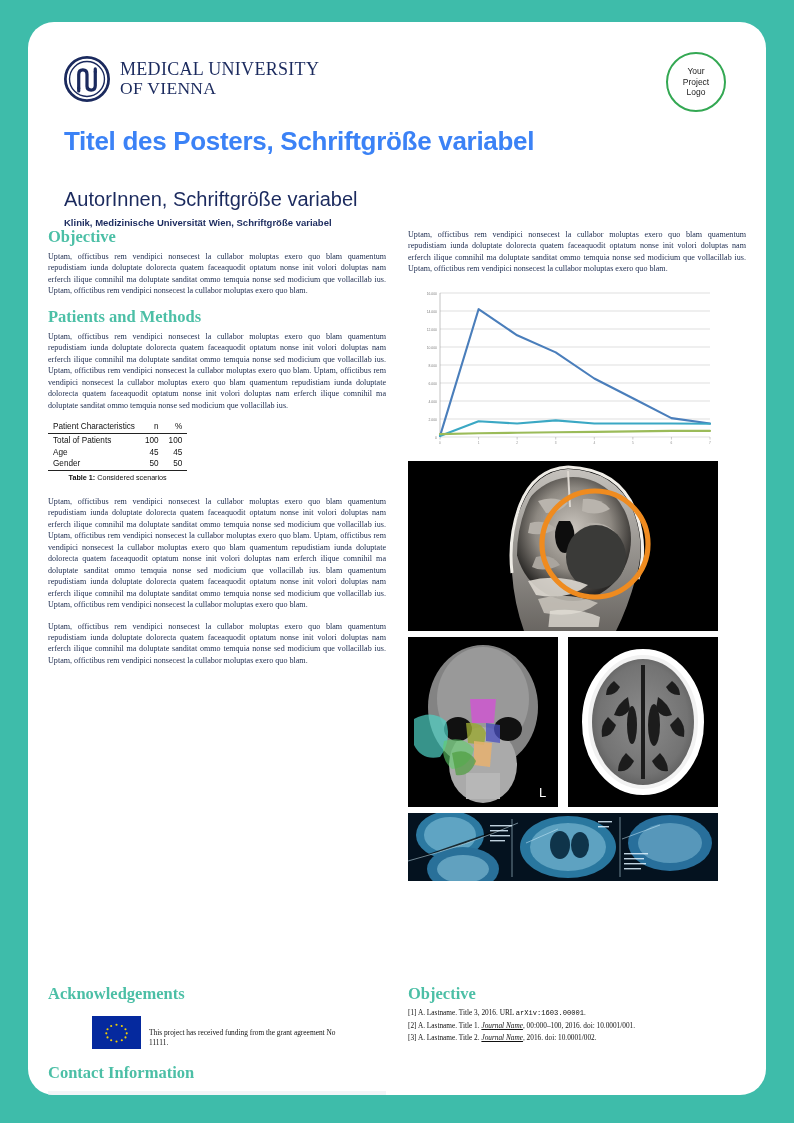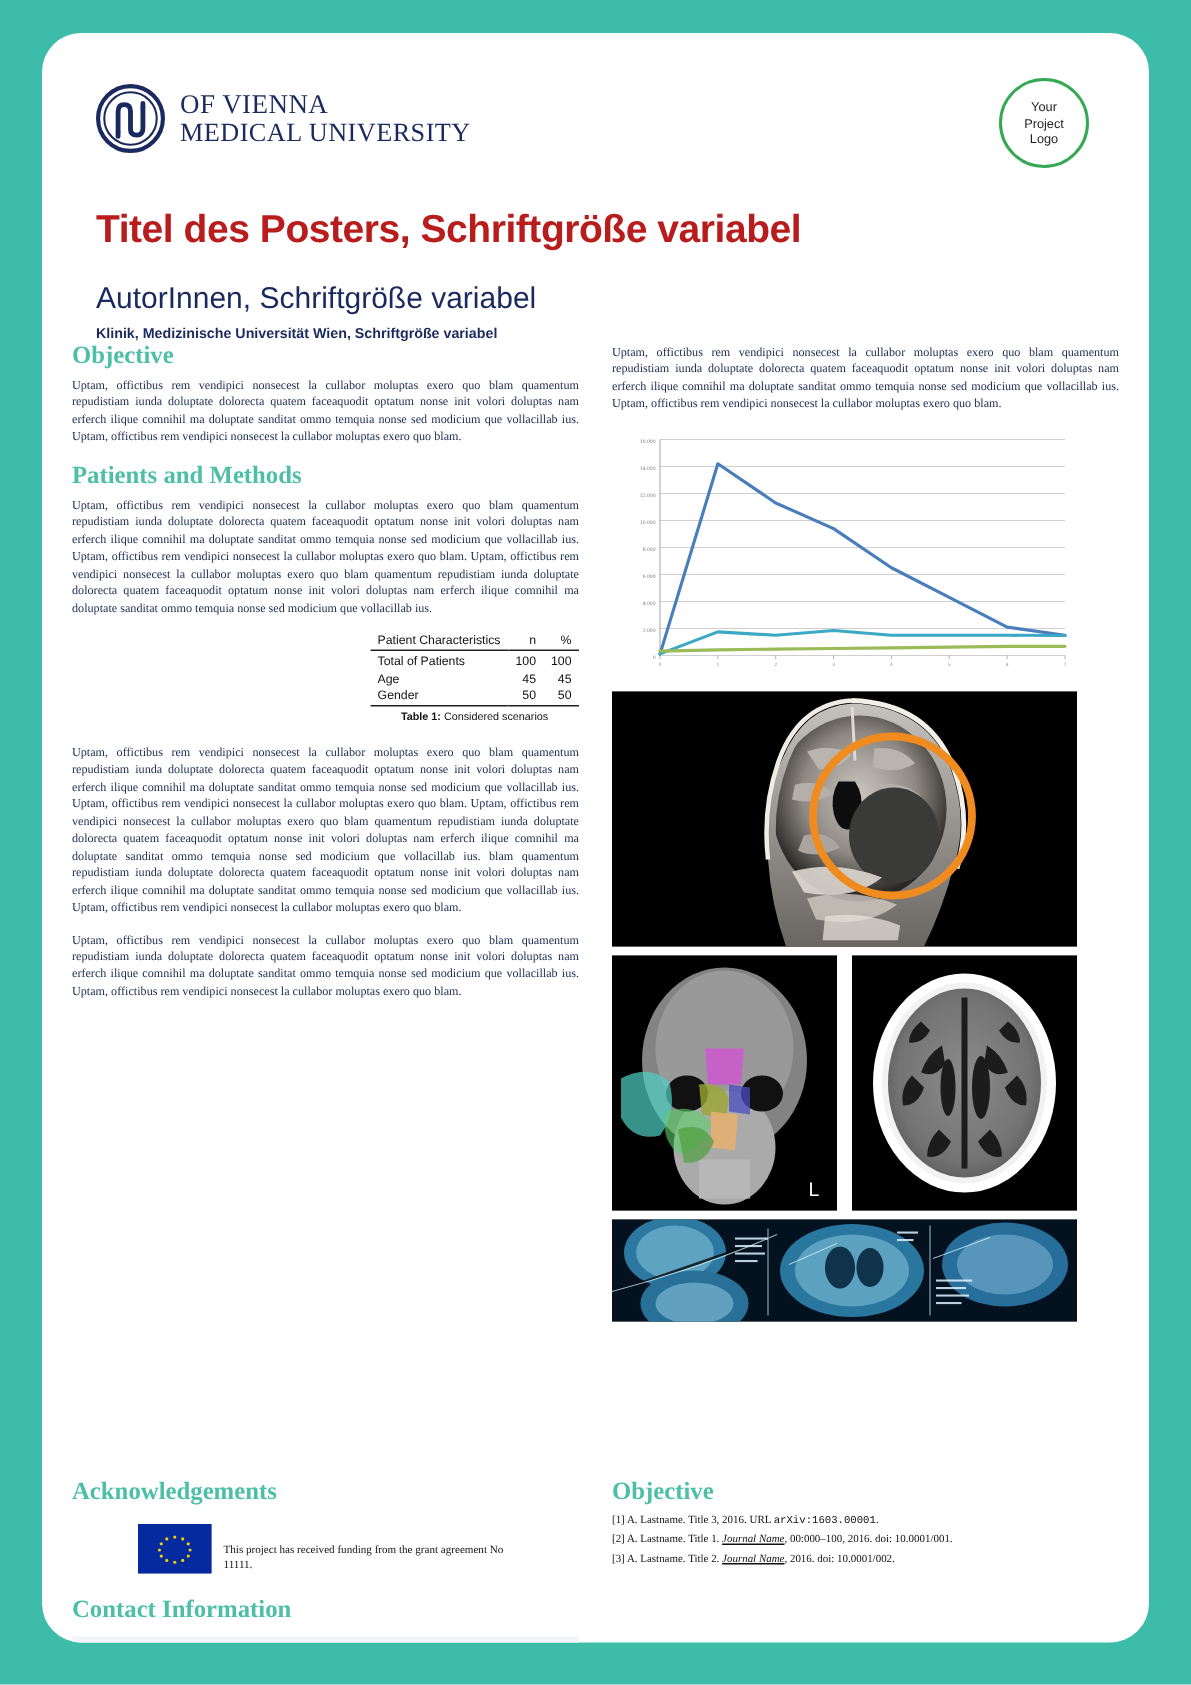--- a/index.html
+++ b/index.html
@@ -36,23 +36,23 @@
   .muw-text div:first-child{font-size:18px;}
   .project-logo{
     position:absolute;right:20px;top:12px;
     width:56px;height:56px;border-radius:50%;
     border:2.2px solid #34a853;
     display:flex;flex-direction:column;align-items:center;justify-content:center;
     font-family:"Liberation Sans", sans-serif;
     font-size:8.5px;color:#222;line-height:1.25;text-align:center;
   }
   .poster-title{
-    position:absolute;left:16px;top:97px;
-    font-family:"Liberation Sans", sans-serif;
-    font-weight:bold;font-size:26px;color:#b91c1c;letter-spacing:-.3px;
+    position:absolute;left:16px;top:86px;
+    font-family:"Liberation Sans", sans-serif;
+    font-weight:bold;font-size:26px;color:#3b82f6;letter-spacing:-.3px;
   }
   .authors{
     position:absolute;left:16px;top:148px;
     font-family:"Liberation Sans", sans-serif;
     font-size:20px;color:#1b2a5e;
   }
   .affil{
     position:absolute;left:16px;top:177px;
     font-family:"Liberation Sans", sans-serif;
     font-size:9.5px;color:#1b2a5e;font-weight:bold;
@@ -67,21 +67,21 @@
     margin:0 0 4px 0;
   }
   .body-text{
     font-family:"Liberation Serif", serif;
     font-size:8.1px;line-height:1.42;color:#1b2a4e;
     text-align:justify;margin:0 0 10px 0;
   }
   .spacer-first{margin-top:2px;}
 
   
-  .tbl-wrap{margin:6px 0 14px 0;display:flex;justify-content:flex-end;}
+  .tbl-wrap{margin:6px 0 14px 0;display:flex;justify-content:flex-start;}
   table.ptab{
     border-collapse:collapse;
     font-family:"Liberation Sans", sans-serif;
     font-size:8.2px;color:#111;
   }
   table.ptab th{
     font-weight:normal;text-align:left;padding:1px 5px 2px 5px;
     border-bottom:1px solid #222;
   }
   table.ptab th.num,table.ptab td.num{text-align:right;}
@@ -132,22 +132,22 @@
     <div class="header">
 
       <div class="logo-block">
         <svg class="muw-mark" viewBox="0 0 100 100">
           <circle cx="50" cy="50" r="47" fill="none" stroke="#1b2a5e" stroke-width="6"></circle>
           <circle cx="50" cy="50" r="38" fill="none" stroke="#1b2a5e" stroke-width="3"></circle>
           <path d="M32 70 L32 40 Q32 30 41 30 Q50 30 50 40 L50 66 Q50 74 59 74 Q68 74 68 64 L68 34" fill="none" stroke="#1b2a5e" stroke-width="7" stroke-linecap="round"></path>
           <path d="M32 70 L32 76 M68 34 L68 28" stroke="#1b2a5e" stroke-width="7" stroke-linecap="round"></path>
         </svg>
         <div class="muw-text">
+          <div>MEDICAL UNIVERSITY</div>
           <div>OF VIENNA</div>
-          <div>MEDICAL UNIVERSITY</div>
         </div>
       </div>
 
       <div class="project-logo">
         <span>Your</span>
         <span>Project</span>
         <span>Logo</span>
       </div>
 
       <div class="poster-title">Titel des Posters, Schriftgröße variabel</div>

